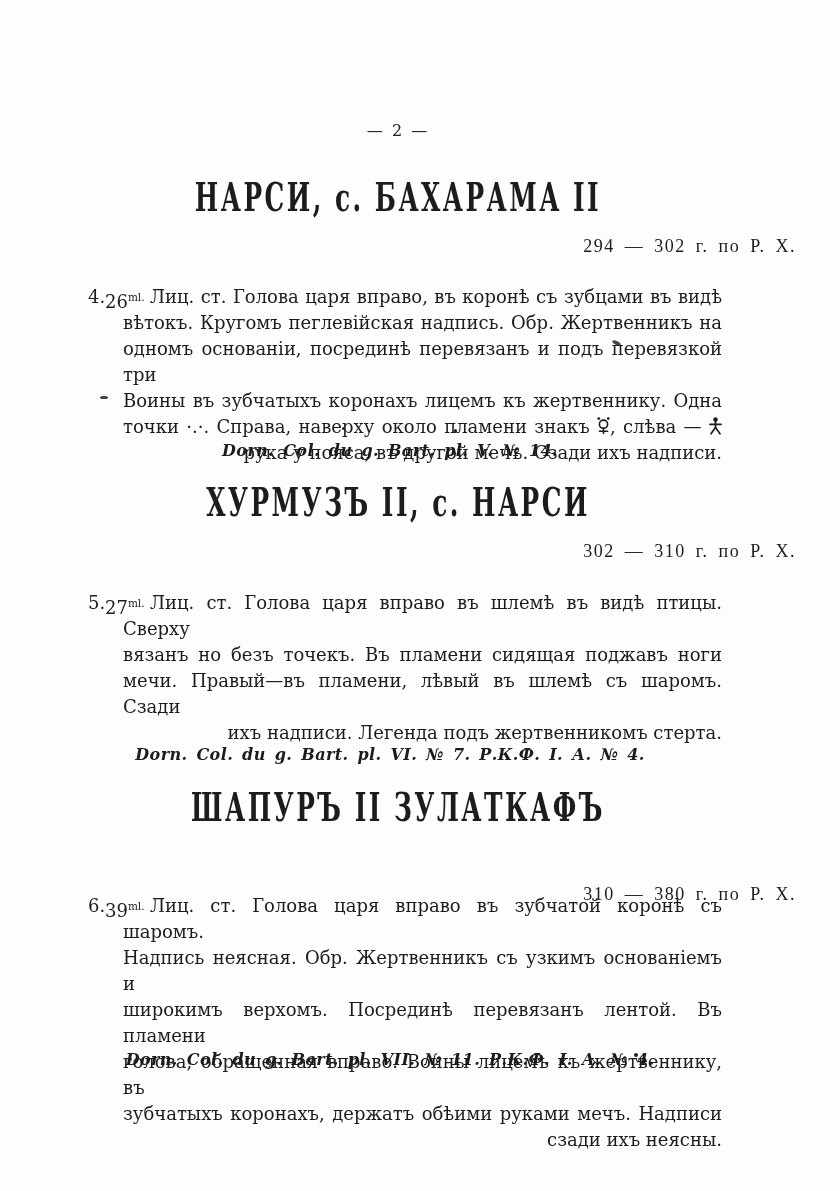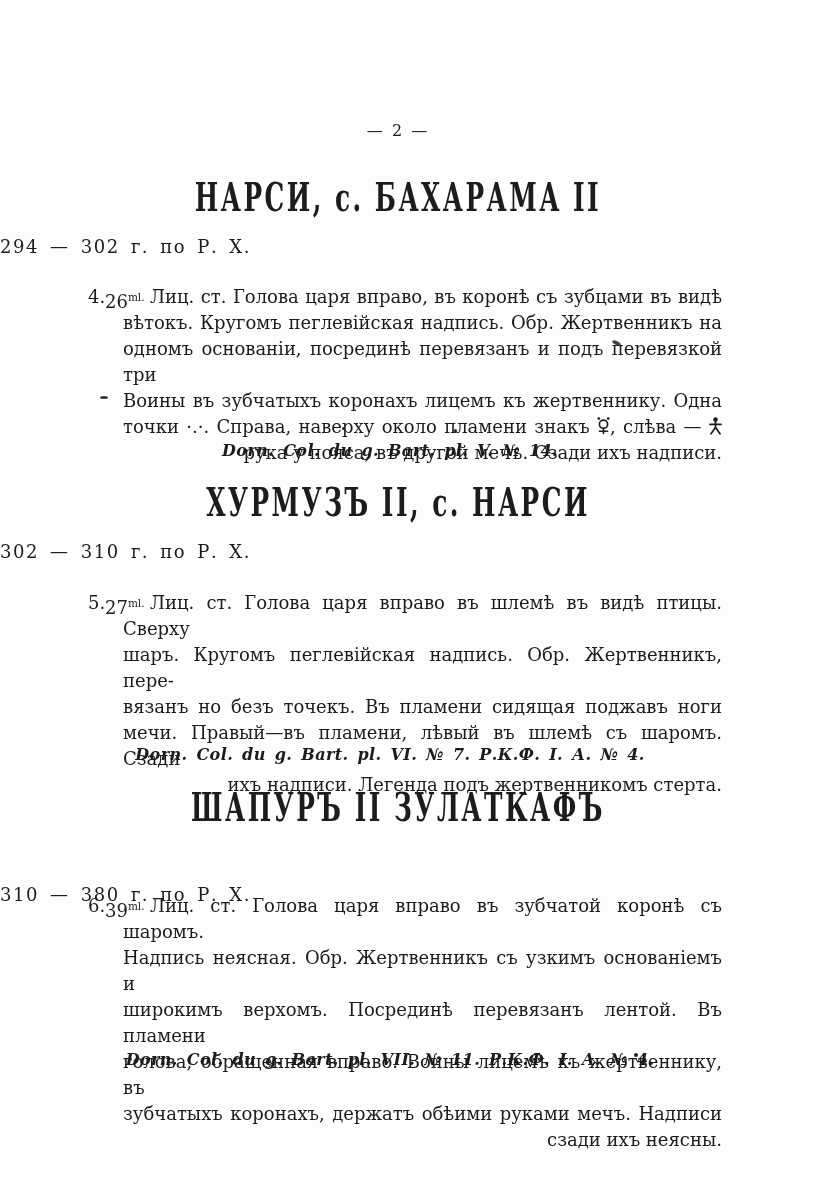--- a/index.html
+++ b/index.html
@@ -27,24 +27,25 @@
     font-weight: 700;
     line-height: 1;
     letter-spacing: 4px;
     white-space: nowrap;
     transform: scaleX(0.62);
     transform-origin: 50% 0;
   }
   .dates {
     position: absolute;
     left: 0; width: 796px;
-    text-align: left;
+    text-align: right;
     font-size: 18px;
     letter-spacing: 1.5px;
     word-spacing: 4px;
+    font-family: Liberation Serif, serif;
   }
   .para {
     position: absolute;
     left: 123px;
     width: 599px;
     font-size: 18px;
   }
   .pline {
     position: relative;
     line-height: 26px;
@@ -109,21 +110,20 @@
     <div class="pline last">рука у пояса, въ другой мечъ. Сзади ихъ надписи.</div>
   </div>
 
   <div class="ref" style="top:441px">Dorn. Col. du g. Bart. pl. V. № 14.</div>
 
   <div class="title" style="top:482px">ХУРМУЗЪ II, с. НАРСИ</div>
   <div class="dates" style="top:541px">302 — 310 г. по Р. Х.</div>
 
   <div class="para" style="top:590px">
     <div class="pline j first"><span class="num">5.</span><span class="size"><span>27</span><sup class="unit">ml.</sup></span><span>Лиц. ст. Голова царя вправо въ шлемѣ въ видѣ птицы. Сверху</span></div>
-    <div class="pline j">шаръ. Кругомъ пеглевійская надпись. Обр. Жертвенникъ, пере-</div>
     <div class="pline j">вязанъ но безъ точекъ. Въ пламени сидящая поджавъ ноги</div>
     <div class="pline j">мечи. Правый—въ пламени, лѣвый въ шлемѣ съ шаромъ. Сзади</div>
     <div class="pline last">ихъ надписи. Легенда подъ жертвенникомъ стерта.</div>
   </div>
 
   <div class="ref" style="top:745px">Dorn. Col. du g. Bart. pl. VI. № 7. Р.К.Ф. I. А. № 4.</div>
 
   <div class="title" style="top:787px">ШАПУРЪ II ЗУЛАТКАФЪ</div>
   <div class="dates" style="top:884px">310 — 380 г. по Р. Х.</div>
 

